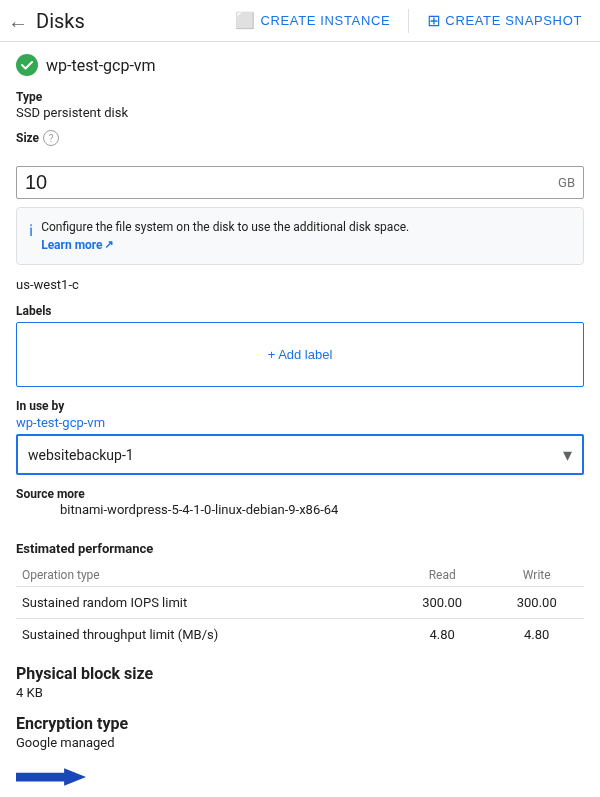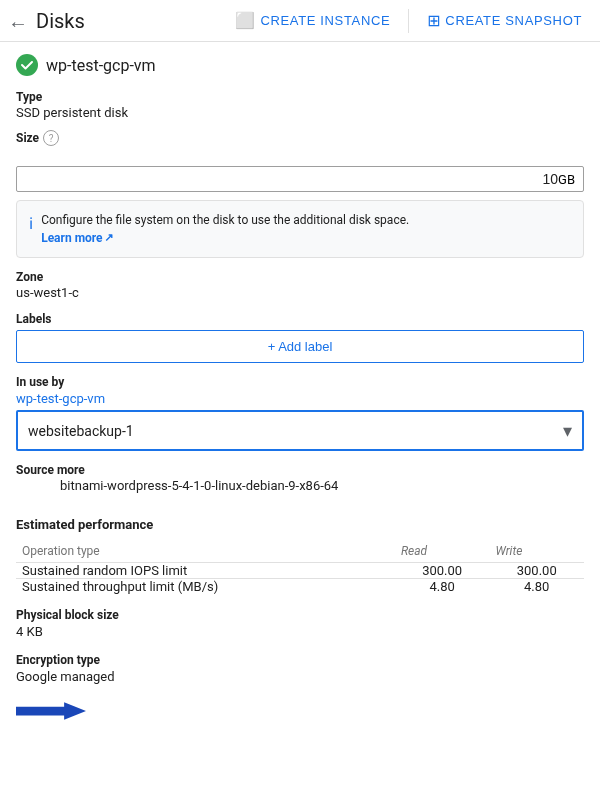--- a/index.html
+++ b/index.html
@@ -139,27 +139,26 @@
       align-items: center;
       border: 1px solid #9e9e9e;
       border-radius: 2px;
       padding: 4px 8px;
       margin-bottom: 8px;
     }
     .size-input {
       flex: 1;
       border: none;
       outline: none;
-      font-size: 14px;
-      color: #212121;
-      text-align: right;
+      font-size: 20px;
+      color: #212121;
     }
     .size-unit {
       font-size: 13px;
-      color: #000000;
+      color: #737373;
     }
 
     
     .info-box {
       display: flex;
       align-items: flex-start;
       gap: 8px;
       background: #f8f9fa;
       border: 1px solid #e0e0e0;
       border-radius: 4px;
@@ -191,21 +190,21 @@
 
     
     .add-label-btn {
       width: 100%;
       border: 1.5px solid #1a73e8;
       border-radius: 2px;
       background: none;
       color: #1a73e8;
       font-size: 13px;
       font-weight: 500;
-      padding: 8px;
+      padding: 24px;
       cursor: pointer;
       display: flex;
       align-items: center;
       justify-content: center;
       gap: 4px;
       margin-top: 4px;
     }
 
     
     .in-use-link {
@@ -258,36 +257,35 @@
       border-collapse: collapse;
     }
     .perf-table th {
       font-size: 12px;
       color: #757575;
       font-weight: 400;
       text-align: left;
       padding: 4px 6px;
     }
     .perf-table th:not(:first-child) {
-      text-align: left;
-      font-style: italic;
+      text-align: center;
     }
     .perf-table td {
       font-size: 13px;
       color: #212121;
-      padding: 0 6px;
+      padding: 8px 6px;
       border-top: 1px solid #e0e0e0;
     }
     .perf-table td:not(:first-child) {
       text-align: center;
     }
 
     
     .section-label {
-      font-size: 12px;
+      font-size: 16px;
       font-weight: 700;
       color: #212121;
       margin-top: 14px;
       margin-bottom: 2px;
     }
     .section-value {
       font-size: 13px;
       color: #212121;
     }
 
@@ -368,21 +366,20 @@
     <div class="info-text">
       <span>Configure the file system on the disk to use the additional disk space.</span><br>
       <a class="info-link" href="#">
         <span>Learn more</span>
         <span class="info-link-icon">↗</span>
       </a>
     </div>
   </div>
 
   <div>
-    <div class="field-label">Zone</div>
     <div class="field-value">us-west1-c</div>
   </div>
 
   <div>
     <div class="field-label">Labels</div>
     <button class="add-label-btn">
       <span>+ Add label</span>
     </button>
   </div>
 

